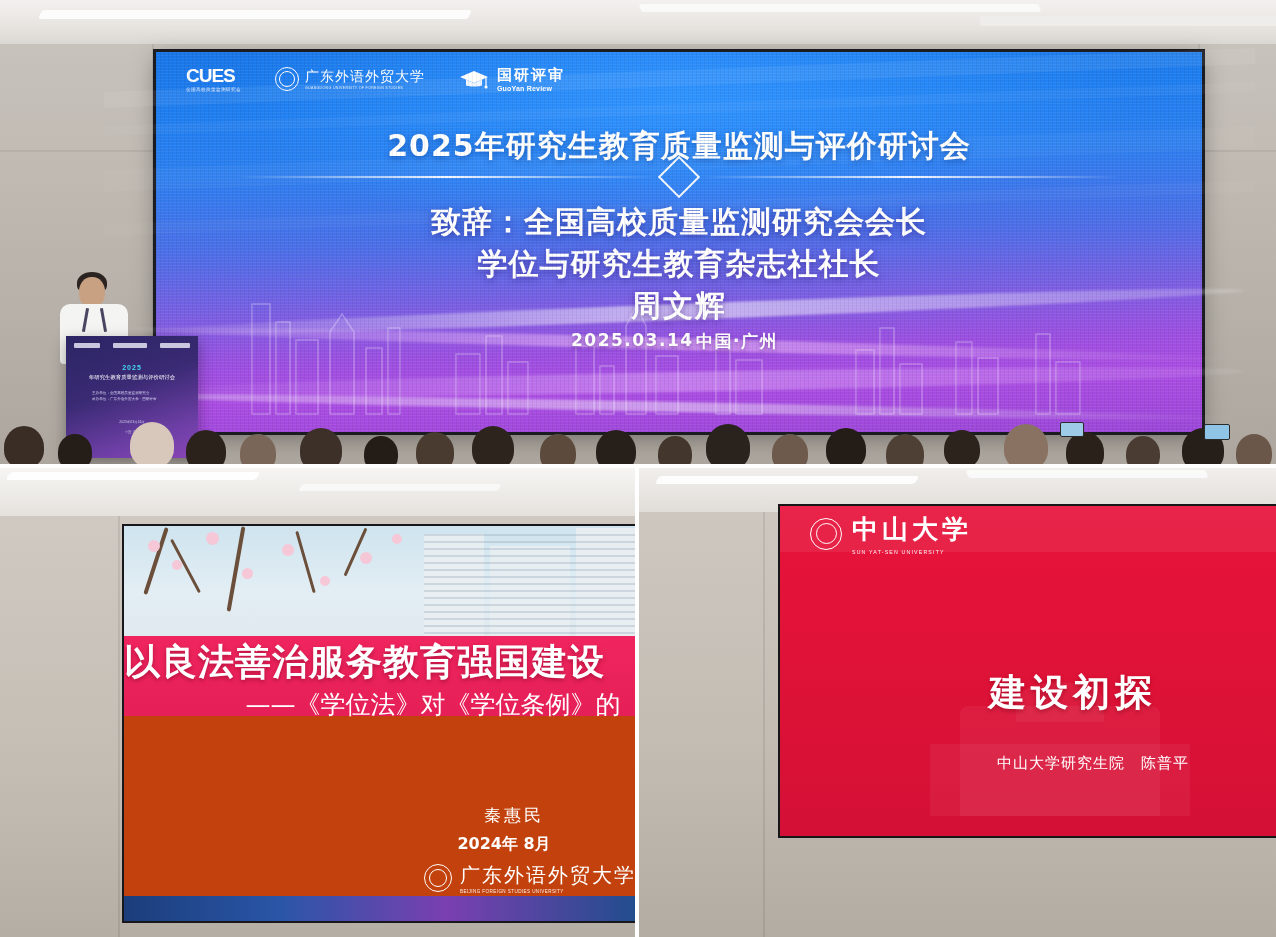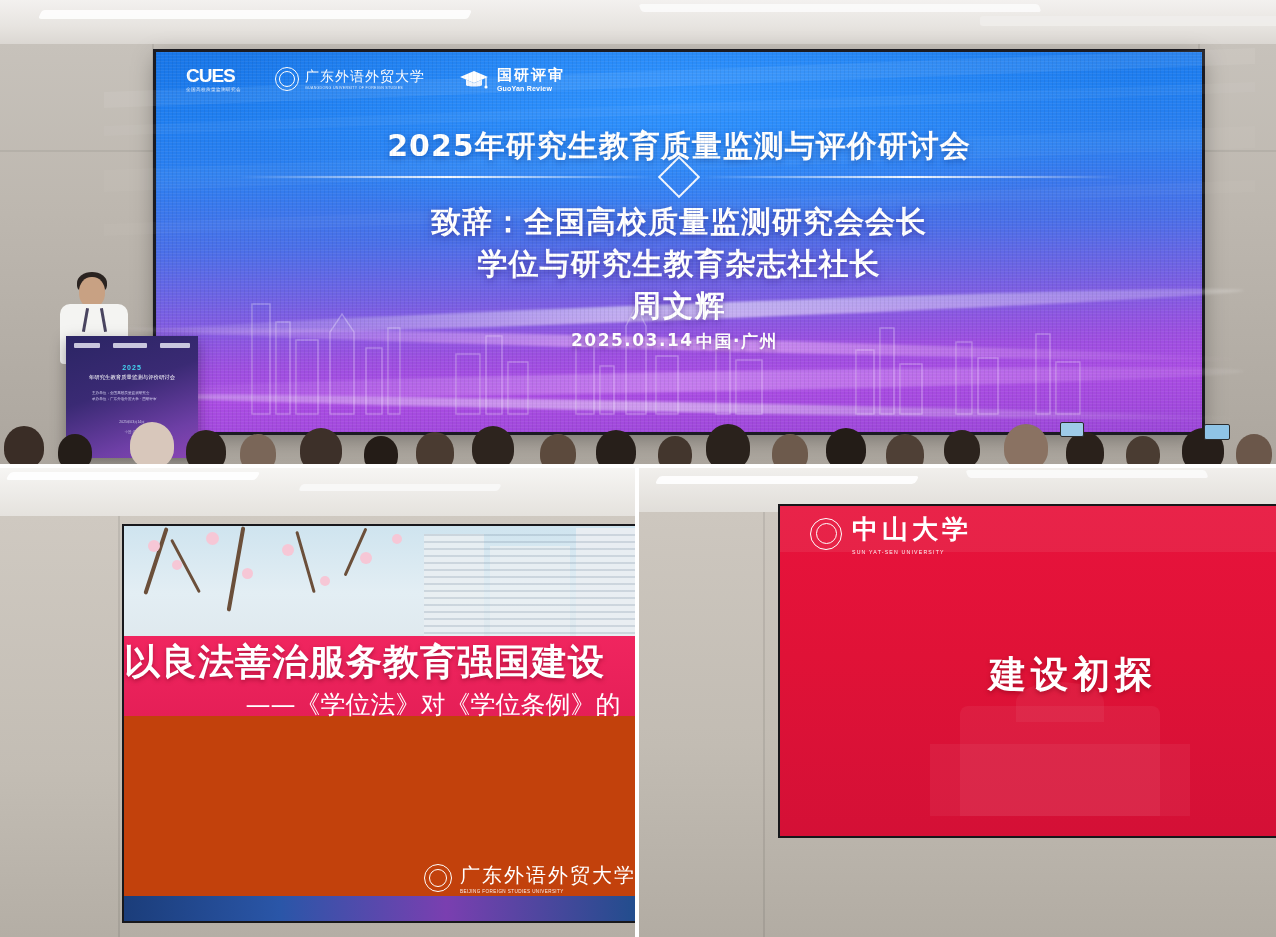--- a/index.html
+++ b/index.html
@@ -139,21 +139,21 @@
   #br-wall{left:0;top:46px;width:639px;height:425px;background:linear-gradient(180deg,#cdc7bf 0%,#c2bcb3 55%,#b2aca3 100%);}
   #br-wall-seam{left:126px;top:46px;width:2px;height:425px;background:rgba(0,0,0,.08);}
   #br-slide{left:143px;top:40px;width:496px;height:330px;background:linear-gradient(180deg,#e8133c 0%,#e01237 45%,#d41036 100%);
      box-shadow:0 0 0 2px #17171a;}
   #br-logobar{position:absolute;left:0;top:0;width:496px;height:46px;background:rgba(255,255,255,.07);}
   #br-univ{position:absolute;left:30px;top:6px;display:flex;align-items:center;gap:10px;color:#fff;}
   #br-univ .cn{font-family:"DejaVu Serif",serif;font-size:26px;letter-spacing:4px;white-space:nowrap;font-weight:bold;}
   #br-univ .en{font-size:5.2px;letter-spacing:1.2px;white-space:nowrap;opacity:.95;margin-top:2px;}
   #br-title1{position:absolute;left:26px;top:108px;color:#fff;font-family:"DejaVu Sans",sans-serif;
      font-weight:bold;font-size:37px;letter-spacing:3px;white-space:nowrap;text-shadow:0 2px 4px rgba(110,0,20,.45);}
-  #br-title2{position:absolute;left:0;right:0;top:144px;text-align:center;color:#fff;font-family:"DejaVu Sans",sans-serif;
+  #br-title2{position:absolute;left:0;right:0;top:162px;text-align:center;color:#fff;font-family:"DejaVu Sans",sans-serif;
      font-weight:bold;font-size:37px;letter-spacing:5px;padding-left:90px;text-shadow:0 2px 4px rgba(110,0,20,.45);}
   #br-byline{position:absolute;left:0;right:0;top:248px;text-align:center;color:#fff;font-size:15px;letter-spacing:1px;
      padding-left:130px;font-family:"DejaVu Sans",sans-serif;}
   #br-bydate{position:absolute;left:0;right:0;top:274px;text-align:center;color:#fff;font-size:15px;letter-spacing:1px;
      padding-left:130px;font-family:"DejaVu Sans",sans-serif;}
   
   .br-wm{position:absolute;background:rgba(255,255,255,.05);}
 
   
   .divider{position:absolute;background:#ffffff;}
@@ -338,20 +338,22 @@
         <div class="blossom" style="left:82px;top:6px;width:13px;height:13px;"></div>
         <div class="blossom" style="left:118px;top:42px;width:11px;height:11px;"></div>
         <div class="blossom" style="left:158px;top:18px;width:12px;height:12px;"></div>
         <div class="blossom" style="left:196px;top:50px;width:10px;height:10px;"></div>
         <div class="blossom" style="left:236px;top:26px;width:12px;height:12px;"></div>
         <div class="blossom" style="left:268px;top:8px;width:10px;height:10px;"></div>
       </div>
       <div id="bl-redband"></div>
       <div id="bl-title">以良法善治服务教育强国建设</div>
       <div id="bl-sub">——《学位法》对《学位条例》的</div>
+      <div id="bl-author">秦惠民</div>
+      <div id="bl-date">2024年 8月</div>
       <div id="bl-univ">
         <div class="seal" style="width:26px;height:26px;border-color:#fff;">
           <div class="inner" style="width:16px;height:16px;"></div>
         </div>
         <div>
           <div class="cn">广东外语外贸大学</div>
           <div class="en">BEIJING FOREIGN STUDIES UNIVERSITY</div>
         </div>
       </div>
       <div id="bl-bottomstrip"></div>
@@ -374,20 +376,21 @@
       <div id="br-univ">
         <div class="seal" style="width:30px;height:30px;">
           <div class="inner" style="width:19px;height:19px;"></div>
         </div>
         <div>
           <div class="cn">中山大学</div>
           <div class="en">SUN YAT-SEN UNIVERSITY</div>
         </div>
       </div>
       <div id="br-title2">建设初探</div>
+      <div id="br-byline">中山大学研究生院　陈普平</div>
     </div>
 
   </div>
 
   <div class="divider" style="left:0;top:464px;width:1276px;height:4px;"></div>
   <div class="divider" style="left:635px;top:466px;width:4px;height:471px;"></div>
 
 </div>
 
 </body></html>

